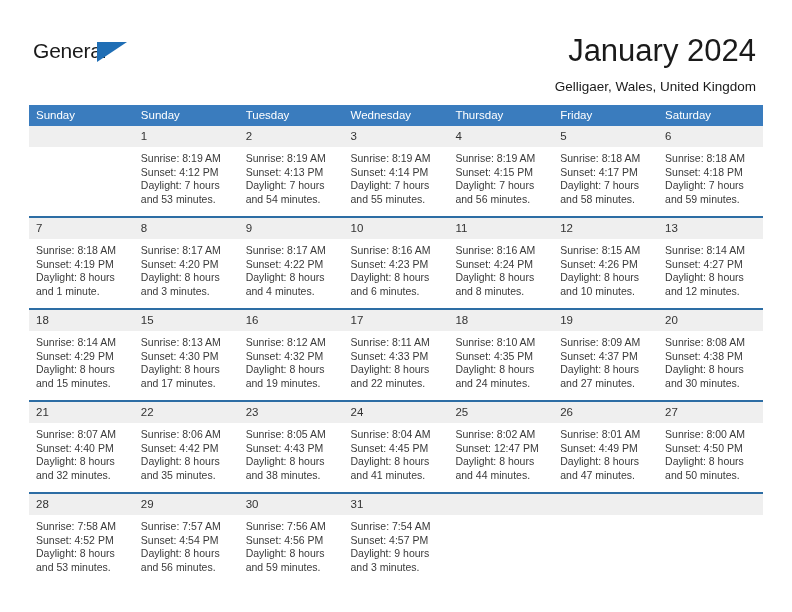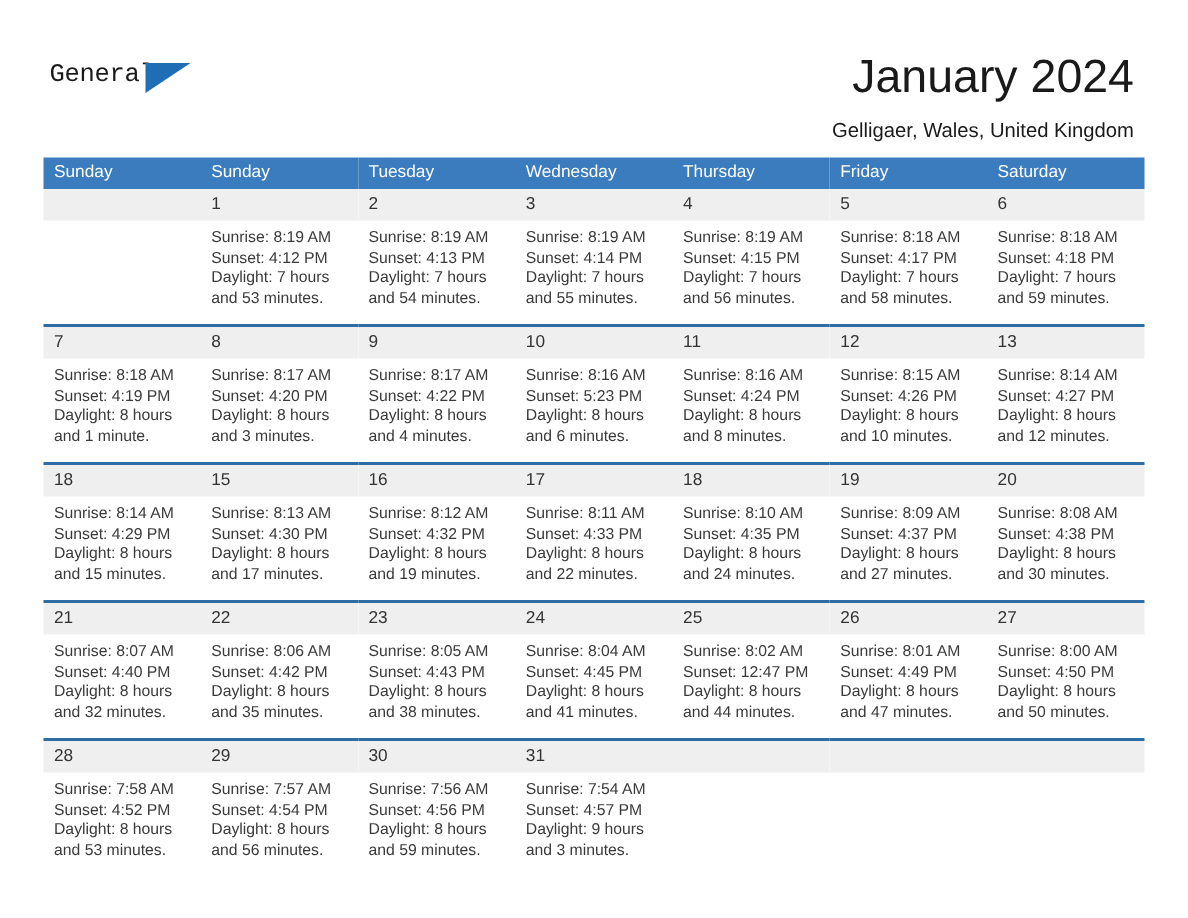--- a/index.html
+++ b/index.html
@@ -32,25 +32,25 @@
     position: absolute;
     left: 33px;
     top: 40px;
     width: 120px;
     height: 42px;
   }
   .logo-general {
     position: absolute;
     left: 0;
     top: 0;
-    font-size: 17px;
+    font-size: 21px;
     color: #1a1a1a;
     letter-spacing: -0.2px;
     line-height: 22px;
-    font-family: Liberation Mono, monospace;
+    font-family: Liberation Sans, sans-serif;
   }
   .logo-tri {
     position: absolute;
     left: 64px;
     top: 2px;
     width: 0;
     height: 0;
     border-left: 30px solid #1f6eb5;
     border-bottom: 20px solid transparent;
   }
@@ -277,21 +277,21 @@
                 <div>Sunrise: 8:17 AM</div>
                 <div>Sunset: 4:22 PM</div>
                 <div>Daylight: 8 hours</div>
                 <div>and 4 minutes.</div>
               </div>
             </td>
             <td class="daycell">
               <div class="datenum">10</div>
               <div class="info">
                 <div>Sunrise: 8:16 AM</div>
-                <div>Sunset: 5:23 PM</div>
+                <div>Sunset: 4:23 PM</div>
                 <div>Daylight: 8 hours</div>
                 <div>and 6 minutes.</div>
               </div>
             </td>
             <td class="daycell">
               <div class="datenum">11</div>
               <div class="info">
                 <div>Sunrise: 8:16 AM</div>
                 <div>Sunset: 4:24 PM</div>
                 <div>Daylight: 8 hours</div>

